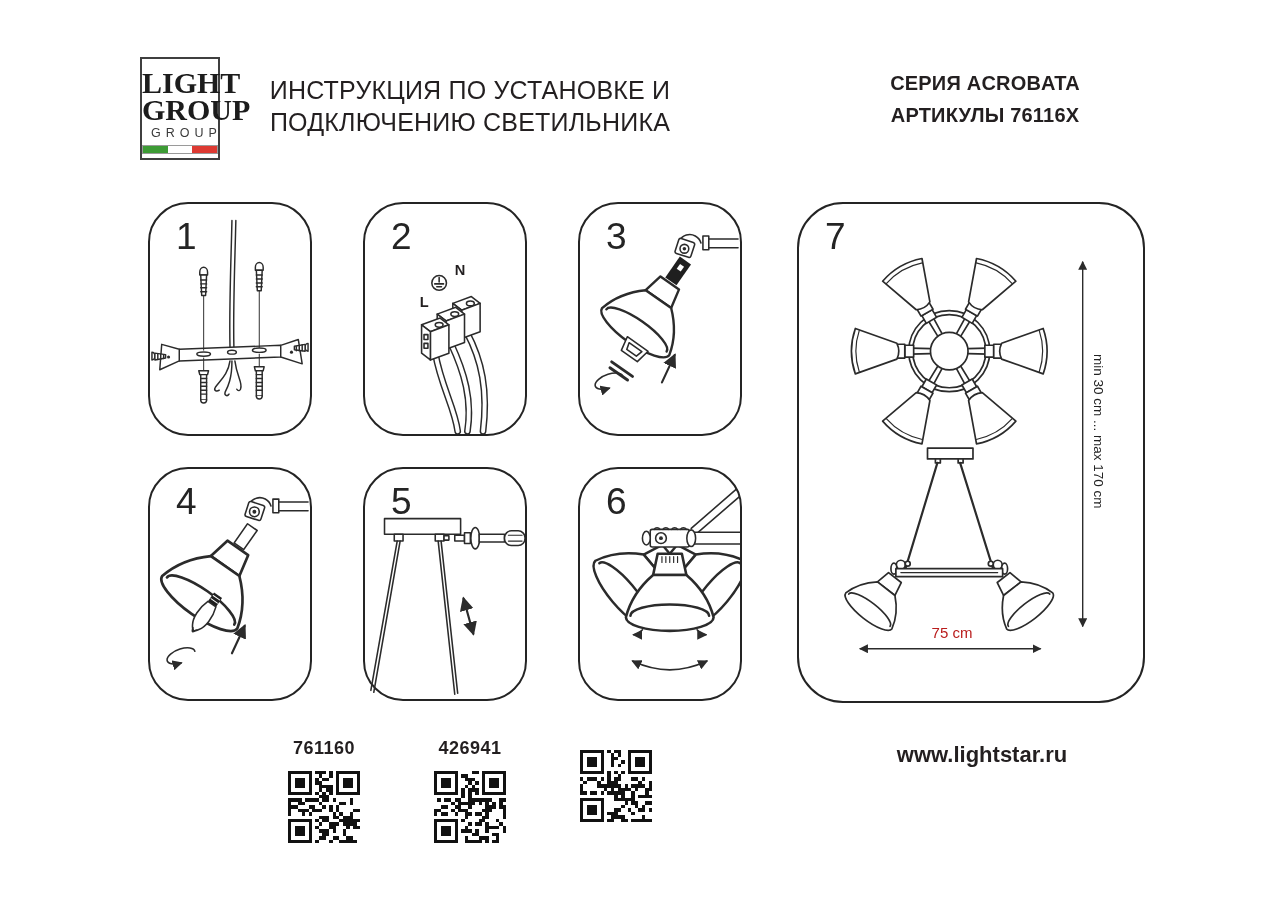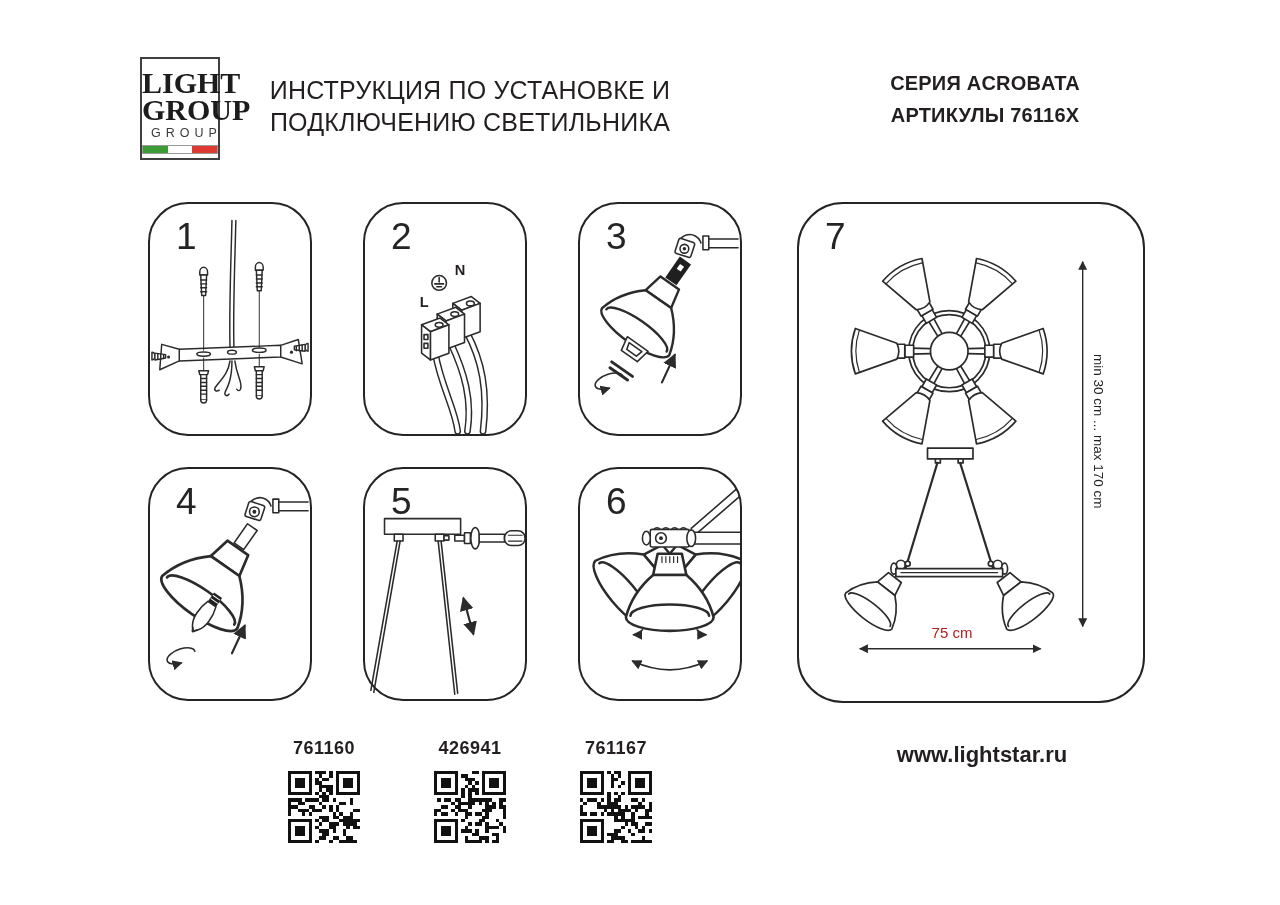--- a/index.html
+++ b/index.html
@@ -771,21 +771,20 @@
           <rect x="10" y="20" width="1" height="1"></rect>
           <rect x="11" y="20" width="1" height="1"></rect>
           <rect x="12" y="20" width="1" height="1"></rect>
           <rect x="13" y="20" width="1" height="1"></rect>
           <rect x="15" y="20" width="1" height="1"></rect>
           <rect x="17" y="20" width="1" height="1"></rect>
           <rect x="18" y="20" width="1" height="1"></rect>
         </svg></div>
   </div>
   <div class="art-col" style="left:541px">
-    <div class="art-code">761167</div>
     <div class="qr"><svg viewBox="0 0 21 21" width="72" height="72" shape-rendering="crispEdges" fill="#111">
           <rect x="0" y="0" width="1" height="1"></rect>
           <rect x="1" y="0" width="1" height="1"></rect>
           <rect x="2" y="0" width="1" height="1"></rect>
           <rect x="3" y="0" width="1" height="1"></rect>
           <rect x="4" y="0" width="1" height="1"></rect>
           <rect x="5" y="0" width="1" height="1"></rect>
           <rect x="6" y="0" width="1" height="1"></rect>
           <rect x="8" y="0" width="1" height="1"></rect>
           <rect x="10" y="0" width="1" height="1"></rect>

